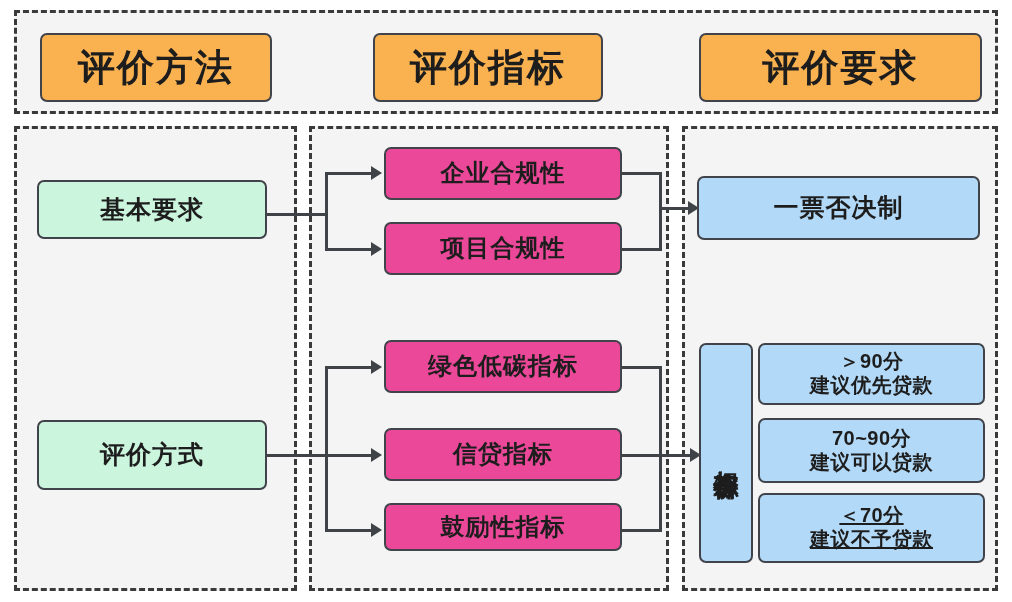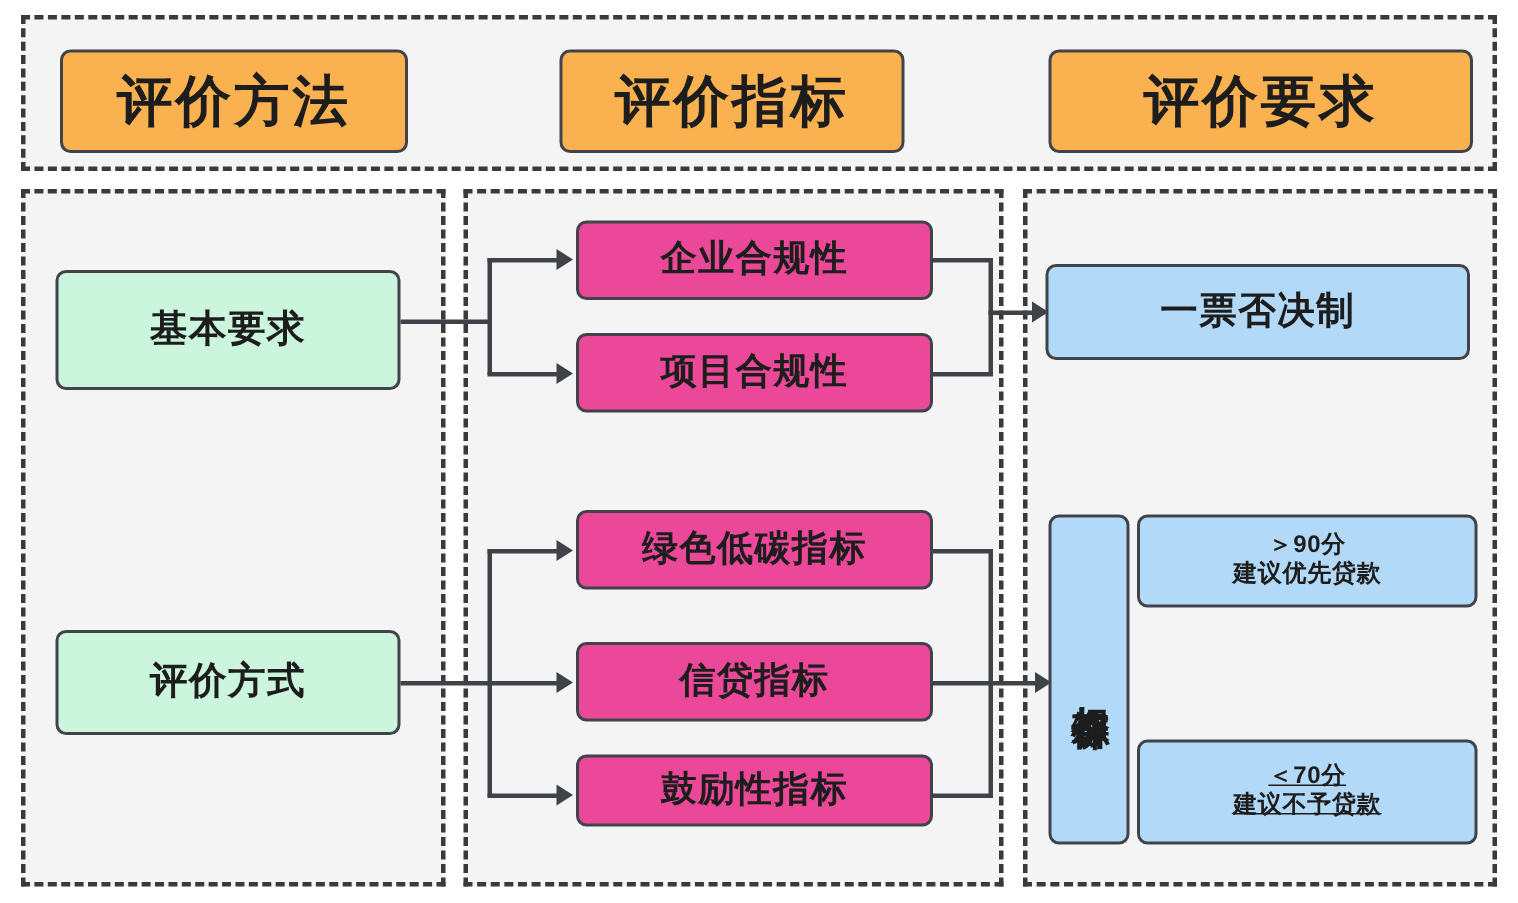--- a/index.html
+++ b/index.html
@@ -38,21 +38,21 @@
   .orange{ background:#fbb council; }
 
   .node.orange{background:#fab250;}
   .node.mint{background:#cbf5dd;}
   .node.green{background:#ec4899;}
   .node.blue{background:#b2d9f7;}
 
   .hdr-text{font-size:37px;letter-spacing:2px;}
   .big-text{font-size:25px;letter-spacing:1px;}
   .mid-text{font-size:24px;letter-spacing:1px;}
-  .score-text{font-size:16px;letter-spacing:0.5px;}
+  .score-text{font-size:20px;letter-spacing:0.5px;}
   .score-text .l1{display:block;}
   .score-text .l2{display:block;}
 
   
   .vert{
     writing-mode:vertical-rl;
     text-orientation:upright;
     font-size:25px;
     letter-spacing:1px;
     line-height:1;
@@ -89,21 +89,21 @@
   <div class="node orange" style="left:699px;top:33px;width:283px;height:69px;">
     <span class="hdr-text">评价要求</span>
   </div>
 
   <div class="group" style="left:14px;top:126px;width:283px;height:465px;"></div>
 
   <div class="group" style="left:309px;top:126px;width:360px;height:465px;"></div>
 
   <div class="group" style="left:682px;top:126px;width:316px;height:465px;"></div>
 
-  <div class="node mint" style="left:37px;top:180px;width:230px;height:80px;">
+  <div class="node mint" style="left:37px;top:180px;width:230px;height:59px;">
     <span class="big-text">基本要求</span>
   </div>
 
   <div class="node mint" style="left:37px;top:420px;width:230px;height:70px;">
     <span class="big-text">评价方式</span>
   </div>
 
   <div class="node green" style="left:384px;top:147px;width:238px;height:53px;">
     <span class="mid-text">企业合规性</span>
   </div>
@@ -132,20 +132,26 @@
     <span class="vert">加权综合评价</span>
   </div>
 
   <div class="node blue" style="left:758px;top:343px;width:227px;height:62px;">
     <span class="score-text">
       <span class="l1">＞90分</span>
       <span class="l2">建议优先贷款</span>
     </span>
   </div>
 
+  <div class="node blue" style="left:758px;top:418px;width:227px;height:65px;">
+    <span class="score-text">
+      <span class="l1">70~90分</span>
+      <span class="l2">建议可以贷款</span>
+    </span>
+  </div>
 
   <div class="node blue" style="left:758px;top:493px;width:227px;height:70px;text-decoration:underline;">
     <span class="score-text">
       <span class="l1">＜70分</span>
       <span class="l2">建议不予贷款</span>
     </span>
   </div>
 
   <div class="ln lnh" style="left:267px;top:213px;width:61px;"></div>
 

